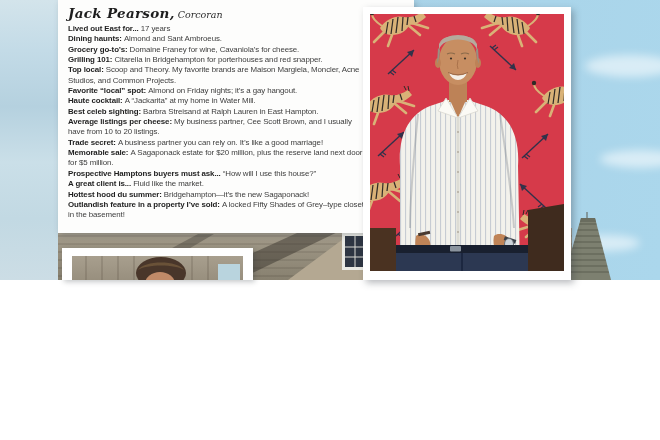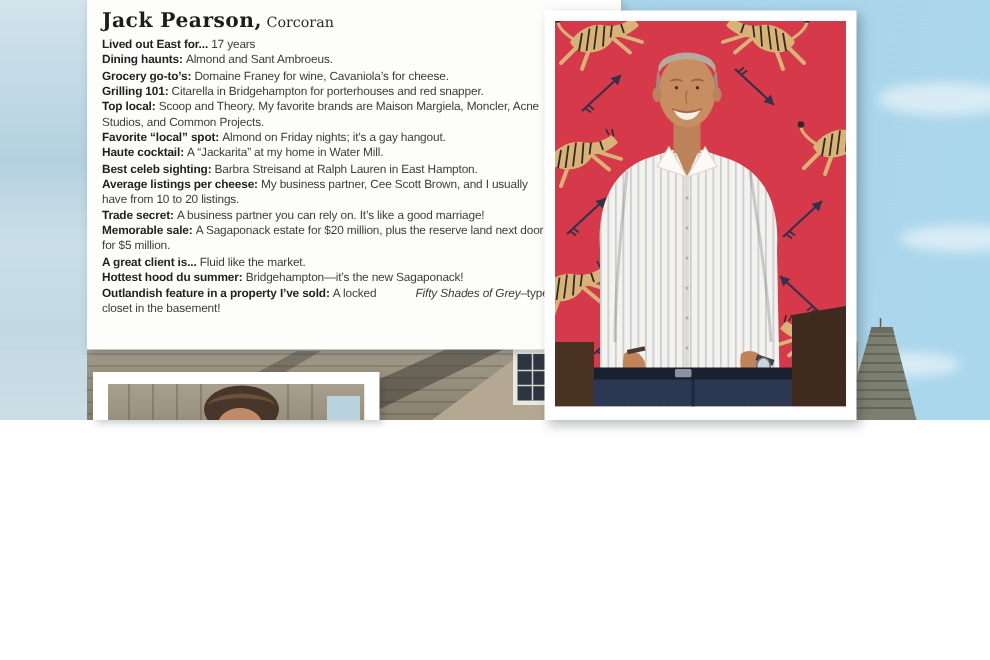--- a/index.html
+++ b/index.html
@@ -27,31 +27,31 @@
   .chimney{position:absolute;left:553px;top:212px;width:72px;height:68px;}
 
   
   .text-card{
     position:absolute;left:58px;top:0;width:356px;height:233px;
     background:#fdfdfc;box-sizing:border-box;
     padding:6px 0 0 10px;
     box-shadow:2px 2px 6px rgba(70,80,90,0.30);
   }
   .card-title{
-    font-family:"DejaVu Serif", serif;color:#1d1d1d;
+    font-family:"DejaVu Serif", serif;font-style:italic;color:#1d1d1d;
     margin:0 0 2px 0;line-height:14px;white-space:nowrap;
   }
   .card-title .name{font-size:13.5px;font-weight:bold;letter-spacing:0.3px;}
   .card-title .aff{font-size:9.5px;margin-left:3px;color:#2a2a2a;}
   .qa-list{
     width:300px;font-size:7.9px;line-height:10.35px;color:#3d3d3d;
     letter-spacing:-0.1px;
   }
   .seg-bold{font-weight:bold;color:#1f1f1f;text-align:center;}
-  .seg-italic{font-style:italic;margin-left:24px;}
+  .seg-italic{}
 
   
   .portrait-photo{
     position:absolute;left:363px;top:7px;width:208px;height:273px;
     background:#ffffff;box-sizing:border-box;padding:7px 7px 9px 7px;
     box-shadow:3px 3px 7px rgba(55,60,70,0.35);
   }
   .secondary-photo{
     position:absolute;left:62px;top:248px;width:191px;height:32px;
     background:#ffffff;box-sizing:border-box;padding:8px 10px 0 10px;
@@ -128,20 +128,21 @@
         <div class="qa-line"><span class="seg-bold">Dining haunts: </span><span class="seg-regular">Almond and Sant Ambroeus.</span></div>
         <div class="qa-line"><span class="seg-bold">Grocery go-to’s: </span><span class="seg-regular">Domaine Franey for wine, Cavaniola’s for cheese.</span></div>
         <div class="qa-line"><span class="seg-bold">Grilling 101: </span><span class="seg-regular">Citarella in Bridgehampton for porterhouses and red snapper.</span></div>
         <div class="qa-line"><span class="seg-bold">Top local: </span><span class="seg-regular">Scoop and Theory. My favorite brands are Maison Margiela, Moncler, Acne Studios, and Common Projects.</span></div>
         <div class="qa-line"><span class="seg-bold">Favorite “local” spot: </span><span class="seg-regular">Almond on Friday nights; it’s a gay hangout.</span></div>
         <div class="qa-line"><span class="seg-bold">Haute cocktail: </span><span class="seg-regular">A “Jackarita” at my home in Water Mill.</span></div>
         <div class="qa-line"><span class="seg-bold">Best celeb sighting: </span><span class="seg-regular">Barbra Streisand at Ralph Lauren in East Hampton.</span></div>
         <div class="qa-line"><span class="seg-bold">Average listings per cheese: </span><span class="seg-regular">My business partner, Cee Scott Brown, and I usually have from 10 to 20 listings.</span></div>
         <div class="qa-line"><span class="seg-bold">Trade secret: </span><span class="seg-regular">A business partner you can rely on. It’s like a good marriage!</span></div>
         <div class="qa-line"><span class="seg-bold">Memorable sale: </span><span class="seg-regular">A Sagaponack estate for $20 million, plus the reserve land next door for $5 million.</span></div>
+        <div class="qa-line"><span class="seg-bold">Prospective Hamptons buyers must ask... </span><span class="seg-regular">“How will I use this house?”</span></div>
         <div class="qa-line"><span class="seg-bold">A great client is... </span><span class="seg-regular">Fluid like the market.</span></div>
         <div class="qa-line"><span class="seg-bold">Hottest hood du summer: </span><span class="seg-regular">Bridgehampton—it’s the new Sagaponack!</span></div>
         <div class="qa-line"><span class="seg-bold">Outlandish feature in a property I’ve sold: </span><span class="seg-regular">A locked </span><span class="seg-italic">Fifty Shades of Grey</span><span class="seg-regular">–type closet in the basement!</span></div>
       </div>
   </div>
 
   <div class="portrait-photo">
     <svg viewBox="0 0 194 257" width="194" height="257">
       <defs>
         <pattern id="shirtstripes" width="5" height="8" patternUnits="userSpaceOnUse">

